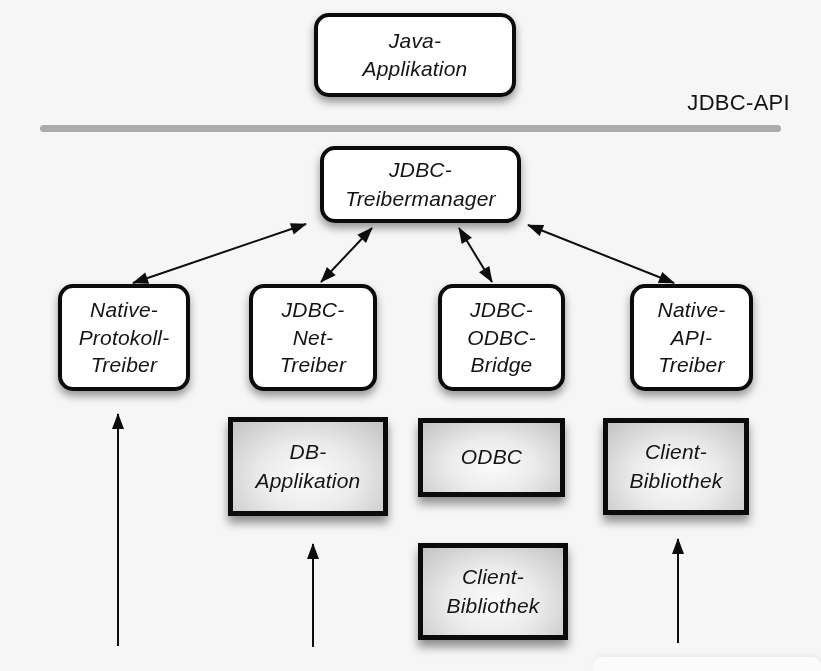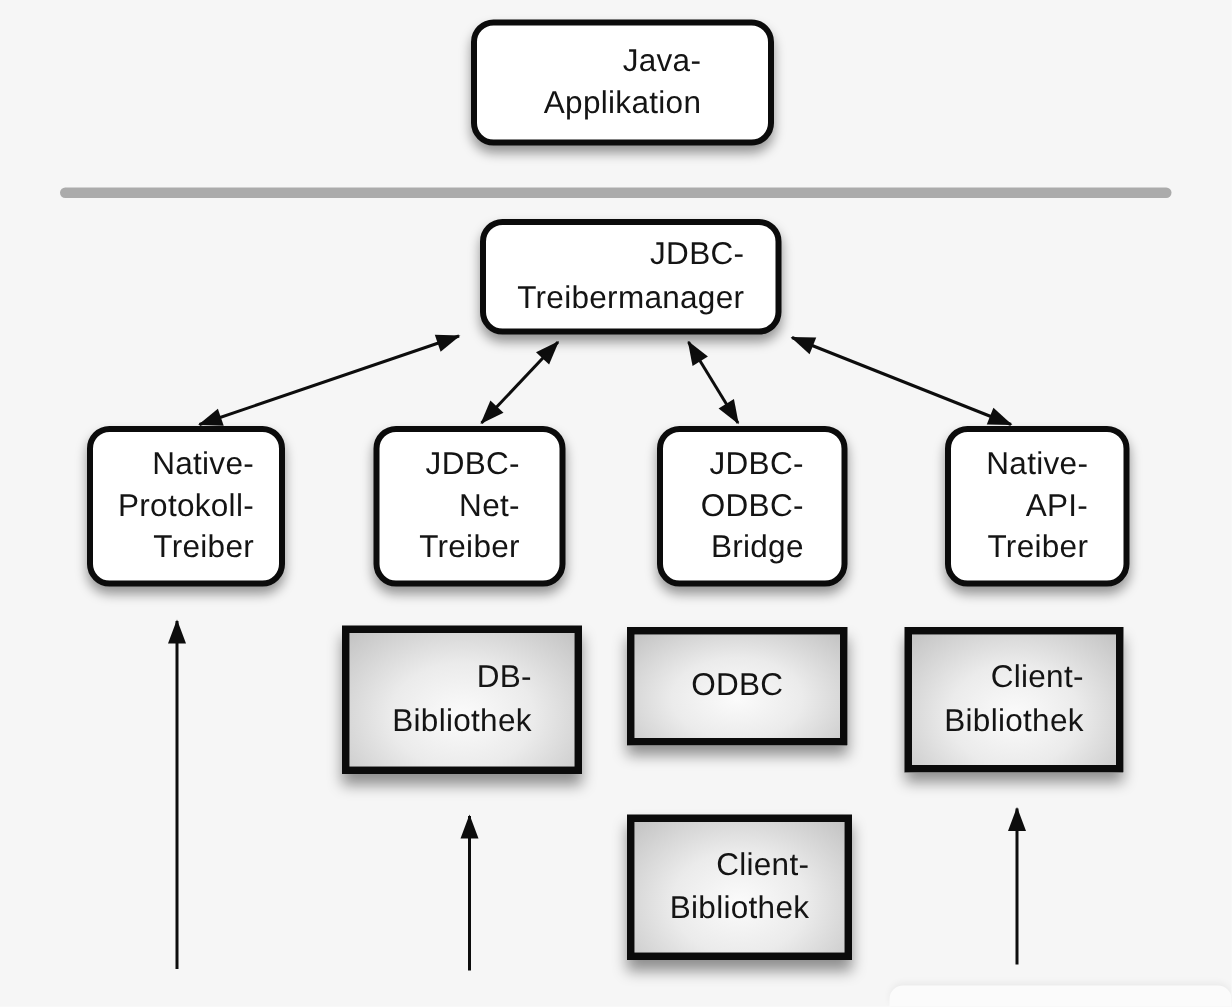--- a/index.html
+++ b/index.html
@@ -8,26 +8,27 @@
     width:821px;height:671px;
     background:#f6f6f6;
     overflow:hidden;
     font-family:"Liberation Sans", sans-serif;
     color:#141414;
   }
   .box{
     position:absolute;
     box-sizing:border-box;
     display:flex;align-items:center;justify-content:center;
-    text-align:right;
+    text-align:center;
     white-space:pre-line;
     font-size:21px;
     line-height:1.35;
     letter-spacing:.2px;
     z-index:2;
+    font-style:italic;
   }
   .rounded{
     background:#ffffff;
     border:4px solid #0b0b0b;
     border-radius:15px;
     box-shadow:0 5px 8px rgba(0,0,0,.40);
   }
   .grad{
     border:5px solid #0b0b0b;
     background:radial-gradient(ellipse at 50% 62%, #fbfbfb 0%, #ebebeb 45%, #c3c3c3 100%);
@@ -74,20 +75,21 @@
     </defs>
     <line x1="306" y1="224" x2="133" y2="283" marker-start="url(#ah)" marker-end="url(#ah)"></line>
     <line x1="372" y1="228" x2="321" y2="282" marker-start="url(#ah)" marker-end="url(#ah)"></line>
     <line x1="459" y1="228" x2="492" y2="282" marker-start="url(#ah)" marker-end="url(#ah)"></line>
     <line x1="528" y1="225" x2="674" y2="283" marker-start="url(#ah)" marker-end="url(#ah)"></line>
     <line x1="118" y1="646" x2="118" y2="414" marker-end="url(#ah)"></line>
     <line x1="313" y1="647" x2="313" y2="544" marker-end="url(#ah)"></line>
     <line x1="678" y1="643" x2="678" y2="539" marker-end="url(#ah)"></line>
   </svg>
 
+  <div class="api-label">JDBC-API</div>
   <div class="divider" style="background:#ababab;"></div>
   <div class="cutoff"></div>
 
   <div class="box rounded n-java">Java-
 Applikation</div>
   <div class="box rounded n-mgr">JDBC-
 Treibermanager</div>
   <div class="box rounded n-d1">Native-
 Protokoll-
 Treiber</div>
@@ -95,20 +97,20 @@
 Net-
 Treiber</div>
   <div class="box rounded n-d3">JDBC-
 ODBC-
 Bridge</div>
   <div class="box rounded n-d4">Native-
 API-
 Treiber</div>
 
   <div class="box grad n-g1">DB-
-Bibliothek</div>
+Applikation</div>
   <div class="box grad n-g2">ODBC</div>
   <div class="box grad n-g3">Client-
 Bibliothek</div>
   <div class="box grad n-g4">Client-
 Bibliothek</div>
 
 </div>
 
 </body></html>

